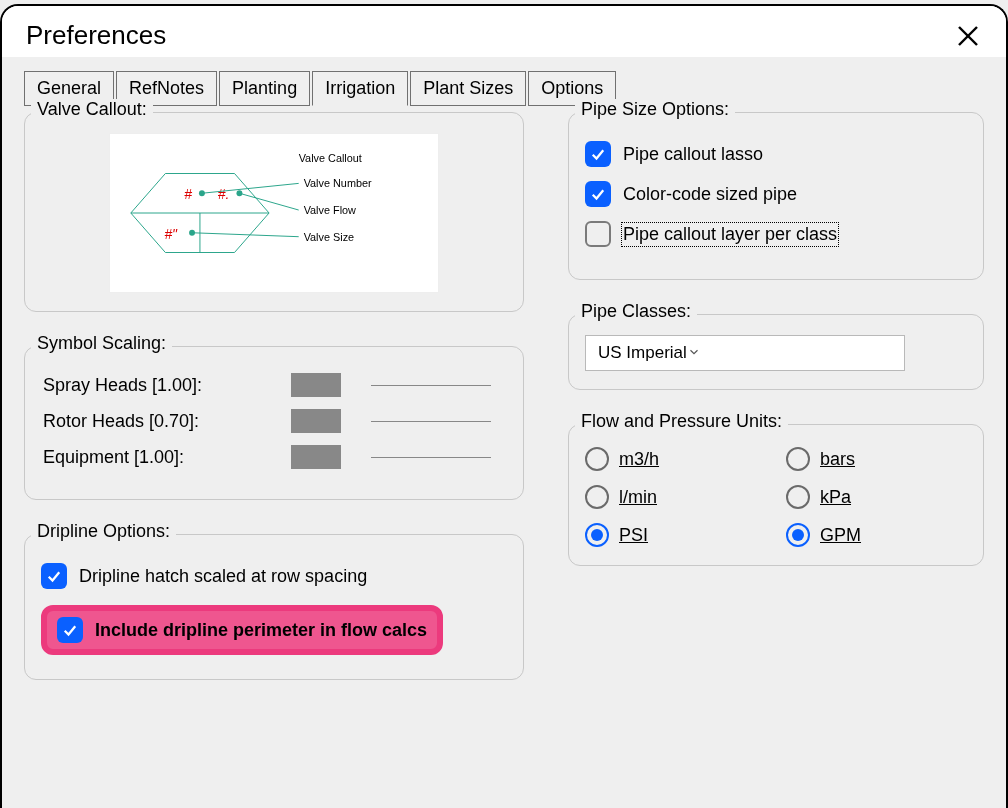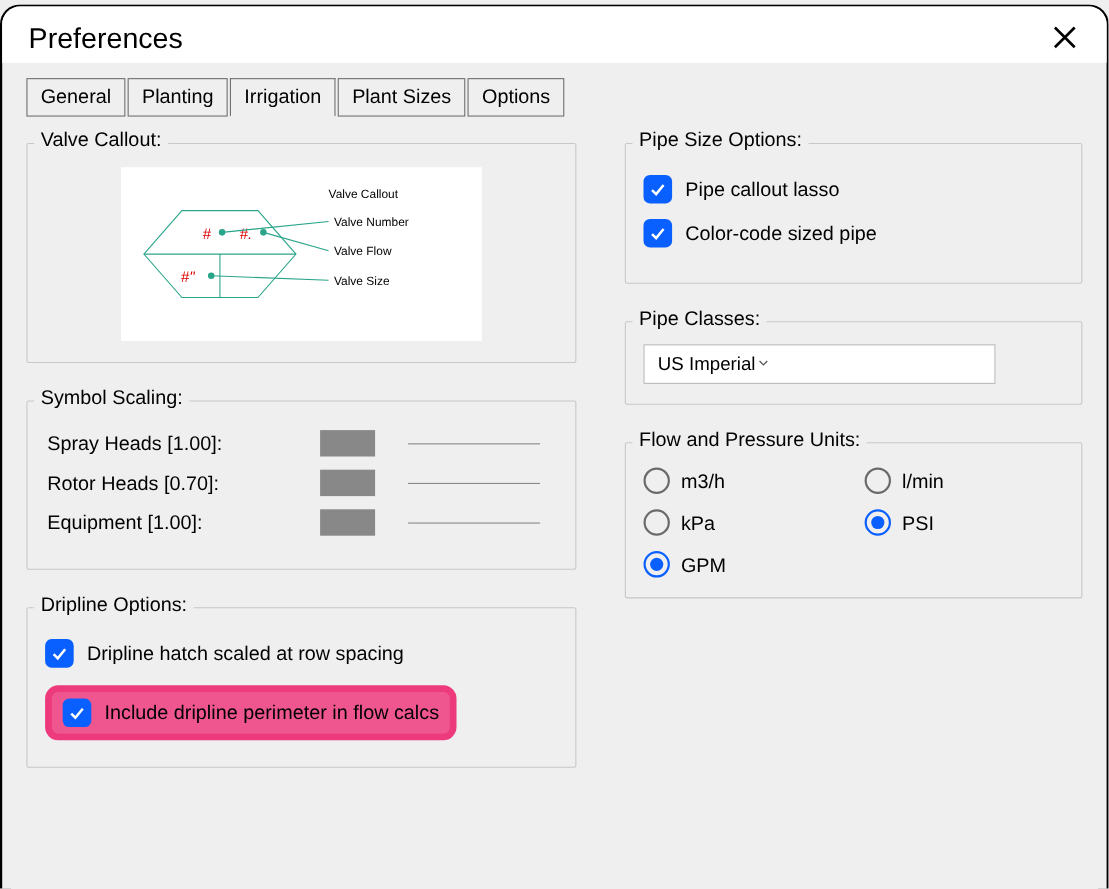--- a/index.html
+++ b/index.html
@@ -23,21 +23,21 @@
     bottom: 0;
     background: #efefef;
     border-top-left-radius: 18px;
     border-top-right-radius: 18px;
     border: 2px solid #000;
     border-bottom: none;
     padding: 0;
   }
   .titlebar {
     display: flex;
-    align-items: flex-start;
+    align-items: center;
     justify-content: space-between;
     padding: 14px 24px 6px 24px;
     background: #fff;
     border-top-left-radius: 16px;
     border-top-right-radius: 16px;
   }
   .title {
     font-size: 26px;
     font-weight: 400;
   }
@@ -49,21 +49,21 @@
     justify-content: center;
     cursor: pointer;
   }
   .close-x svg { stroke: #000; stroke-width: 2.4; }
   .body {
     padding: 14px 22px;
   }
   .tabs {
     display: flex;
     gap: 0;
-    margin-bottom: 24px;
+    margin-bottom: 6px;
   }
   .tab {
     border: 1px solid #707070;
     background: #efefef;
     padding: 6px 12px;
     font-size: 18px;
     cursor: pointer;
     margin-right: 2px;
     border-bottom: 1px solid #707070;
   }
@@ -74,21 +74,21 @@
     z-index: 2;
   }
   .columns {
     display: flex;
     gap: 44px;
   }
   .col-left { flex: 0 0 500px; }
   .col-right { flex: 1; }
   .group {
     border: 1px solid #c8c8c8;
-    border-radius: 2px;
+    border-radius: 12px;
     padding: 14px 16px 18px 16px;
     margin-bottom: 34px;
     background: #efefef;
     position: relative;
   }
   .group-label {
     position: absolute;
     top: -14px;
     left: 6px;
     background: #efefef;
@@ -157,22 +157,23 @@
   }
   .select .chev { font-size: 14px; color: #555; }
   .radio-grid {
     display: grid;
     grid-template-columns: 1fr 1fr;
     gap: 14px 20px;
     margin-top: 8px;
   }
   .radio-row {
     display: flex;
-    align-items: flex-end;
+    align-items: center;
     gap: 10px;
+    text-decoration: underline;
   }
   .radio {
     width: 24px; height: 24px;
     border-radius: 50%;
     border: 2px solid #6a6a6a;
     display: inline-flex;
     align-items: center;
     justify-content: center;
     flex-shrink: 0;
   }
@@ -199,20 +200,21 @@
           <line x1="3" y1="3" x2="21" y2="21"></line>
           <line x1="21" y1="3" x2="3" y2="21"></line>
         </svg>
     </div>
   </div>
 
   <div class="body">
 
     <div class="tabs">
       <div class="tab">General</div>
+      <div class="tab">RefNotes</div>
       <div class="tab">Planting</div>
       <div class="tab active">Irrigation</div>
       <div class="tab">Plant Sizes</div>
       <div class="tab">Options</div>
     </div>
 
     <div class="columns">
 
       <div class="col-left">
 
@@ -271,21 +273,21 @@
                 </svg>
             </span>
             <span>Dripline hatch scaled at row spacing</span>
           </div>
           <div class="highlight-box">
             <span class="chk checked">
               <svg viewBox="0 0 24 24" width="18" height="18">
                   <polyline points="5,13 10,18 19,7"></polyline>
                 </svg>
             </span>
-            <span style="color:#000;">Include dripline perimeter in flow calcs</span>
+            <span style="color:#000;font-weight:bold;">Include dripline perimeter in flow calcs</span>
           </div>
         </div>
 
       </div>
 
       <div class="col-right">
 
         <div class="group">
           <div class="group-label">Pipe Size Options:</div>
           <div class="cb-row">
@@ -296,20 +298,24 @@
             </span>
             <span>Pipe callout lasso</span>
           </div>
           <div class="cb-row">
             <span class="chk checked">
               <svg viewBox="0 0 24 24" width="18" height="18">
                   <polyline points="5,13 10,18 19,7"></polyline>
                 </svg>
             </span>
             <span>Color-code sized pipe</span>
+          </div>
+          <div class="cb-row">
+            <span class="chk unchecked"></span>
+            <span class="dotted-focus">Pipe callout layer per class</span>
           </div>
         </div>
 
         <div class="group">
           <div class="group-label">Pipe Classes:</div>
           <div class="select">
             <span>US Imperial</span>
             <span class="chev">
               <svg viewBox="0 0 24 24" width="14" height="14" stroke="#555" stroke-width="2" fill="none">
                   <polyline points="6,9 12,15 18,9"></polyline>
@@ -320,20 +326,24 @@
 
         <div class="group">
           <div class="group-label">Flow and Pressure Units:</div>
           <div class="radio-grid">
             <div class="radio-row">
                 <span class="radio"></span>
                 <span>m3/h</span>
               </div>
             <div class="radio-row">
                 <span class="radio"></span>
+                <span>bars</span>
+              </div>
+            <div class="radio-row">
+                <span class="radio"></span>
                 <span>l/min</span>
               </div>
             <div class="radio-row">
                 <span class="radio"></span>
                 <span>kPa</span>
               </div>
             <div class="radio-row">
                 <span class="radio sel"></span>
                 <span>PSI</span>
               </div>

